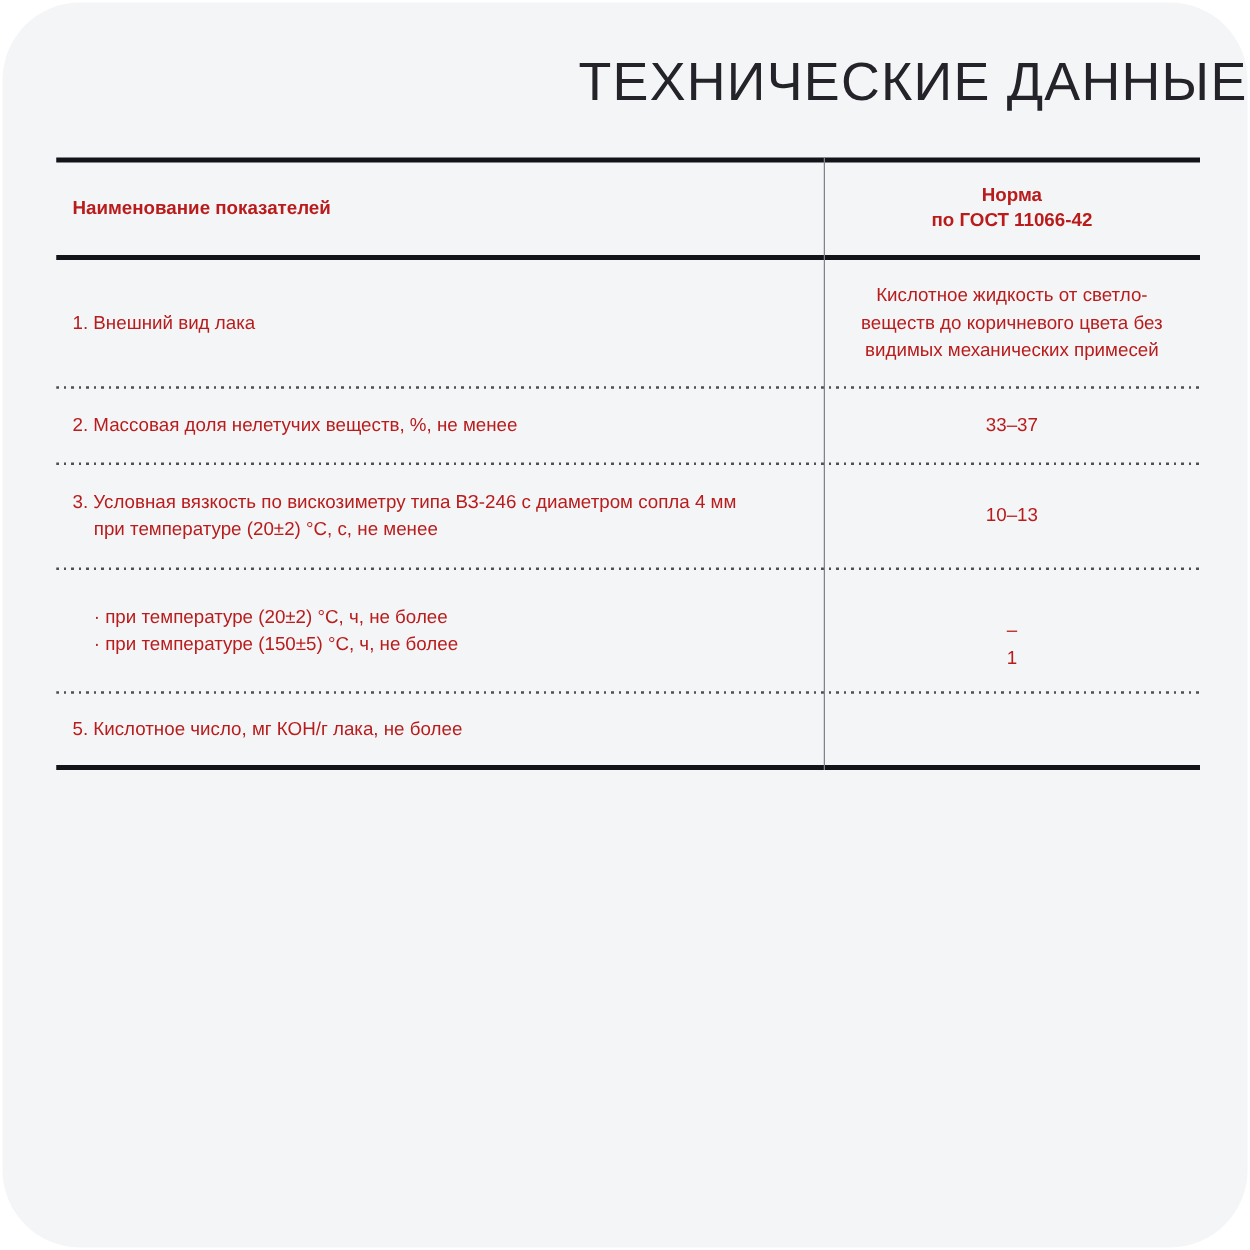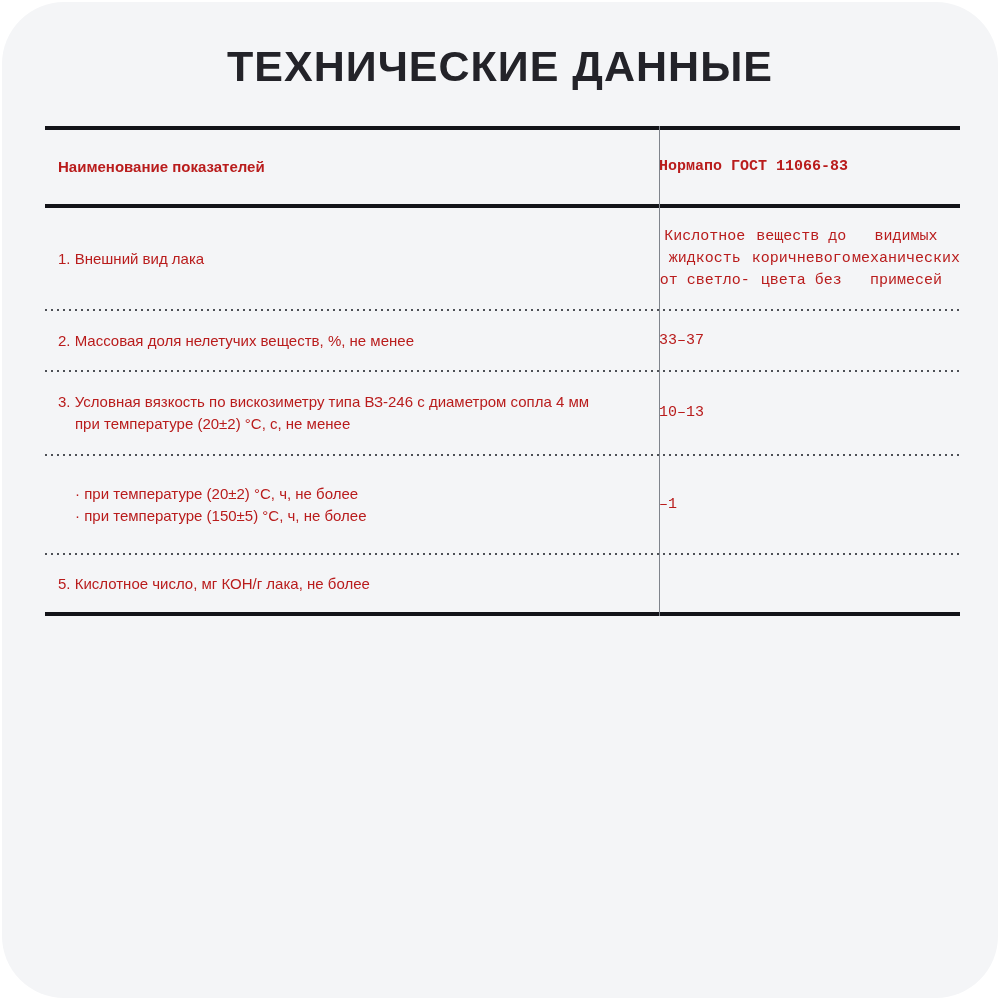--- a/index.html
+++ b/index.html
@@ -12,23 +12,23 @@
     position: absolute;
     left: 2px; top: 2px;
     width: 996px; height: 996px;
     background: #f4f5f7;
     border-radius: 62px;
     overflow: hidden;
     color: #26262b;
   }
   .title {
     margin-top: 40px;
-    text-align: center;
+    text-align: right;
     font-size: 43px;
-    font-weight: 700;
+    font-weight: 400;
     letter-spacing: 1px;
     color: #232329;
   }
   .spec-table {
     position: relative;
     width: 915px;
     margin: 35px 0 0 43px;
     font-size: 15px;
     color: #b91c1c;
   }
@@ -50,23 +50,22 @@
   }
   .cell-name {
     flex: 1;
     padding-left: 13px;
     padding-right: 24px;
   }
   .cell-value {
     width: 301px;
     text-align: center;
     display: flex;
-    flex-direction: row;
-    justify-content: flex-start;
-    font-family: Liberation Mono, monospace;
+    flex-direction: column;
+    justify-content: flex-end;
   }
   .ln, .vln {
     line-height: 22px;
     min-height: 22px;
   }
   .ind { padding-left: 17px; }
   .header-row { min-height: 74px; font-weight: 700; }
   .header-row .vln { line-height: 20px; min-height: 20px; }
   .dotline {
     height: 2px;
@@ -88,21 +87,21 @@
   <div class="spec-table">
 
     <div class="bar"></div>
 
     <div class="trow header-row">
       <div class="cell-name">
         <div class="ln">Наименование показателей</div>
       </div>
       <div class="cell-value">
         <div class="vln">Норма</div>
-        <div class="vln">по ГОСТ 11066-83</div>
+        <div class="vln">по ГОСТ 11066-42</div>
       </div>
     </div>
 
     <div class="bar"></div>
 
     <div class="trow r1">
       <div class="cell-name">
         <div class="ln">1. Внешний вид лака</div>
       </div>
       <div class="cell-value">

